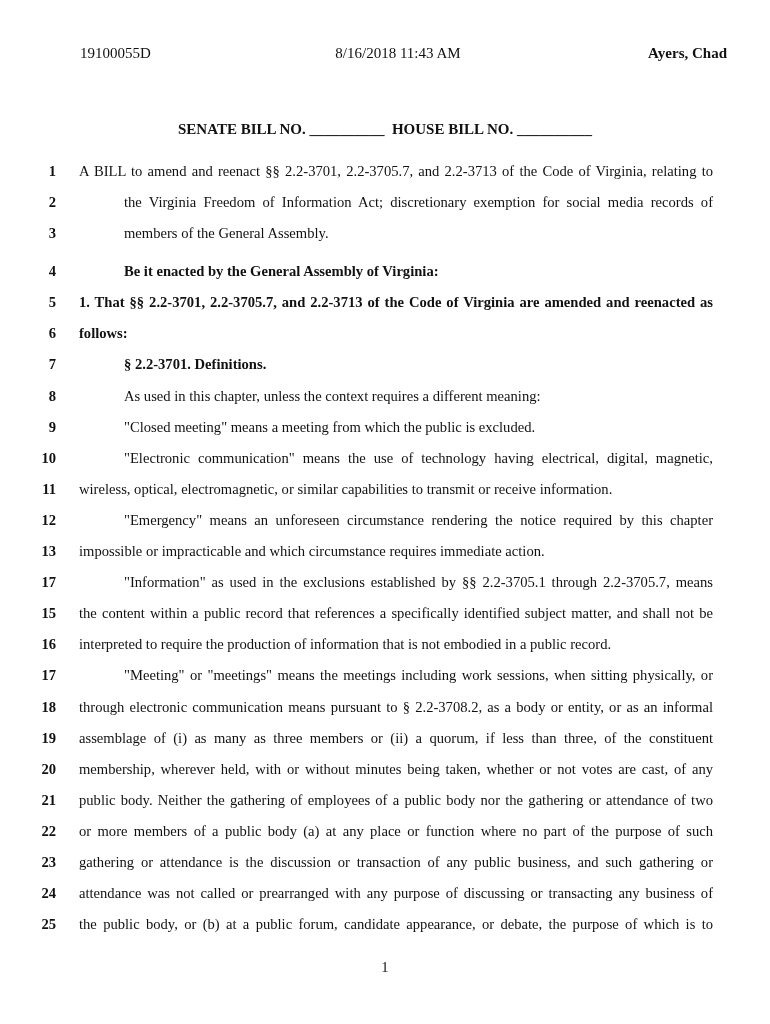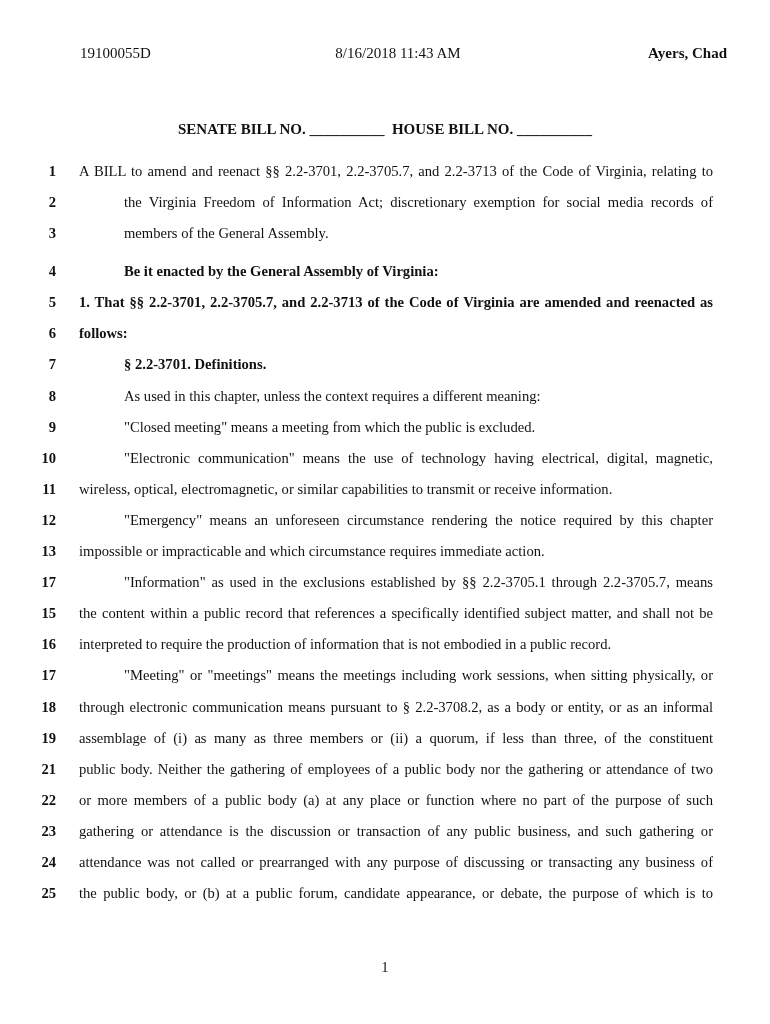--- a/index.html
+++ b/index.html
@@ -126,20 +126,24 @@
   </div>
   <div class="line">
     <span class="ln">18</span>
     <span class="txt justify">through electronic communication means pursuant to § 2.2-3708.2, as a body or entity, or as an informal</span>
   </div>
   <div class="line">
     <span class="ln">19</span>
     <span class="txt justify">assemblage of (i) as many as three members or (ii) a quorum, if less than three, of the constituent</span>
   </div>
   <div class="line">
+    <span class="ln">20</span>
+    <span class="txt justify">membership, wherever held, with or without minutes being taken, whether or not votes are cast, of any</span>
+  </div>
+  <div class="line">
     <span class="ln">21</span>
     <span class="txt justify">public body. Neither the gathering of employees of a public body nor the gathering or attendance of two</span>
   </div>
   <div class="line">
     <span class="ln">22</span>
     <span class="txt justify">or more members of a public body (a) at any place or function where no part of the purpose of such</span>
   </div>
   <div class="line">
     <span class="ln">23</span>
     <span class="txt justify">gathering or attendance is the discussion or transaction of any public business, and such gathering or</span>

